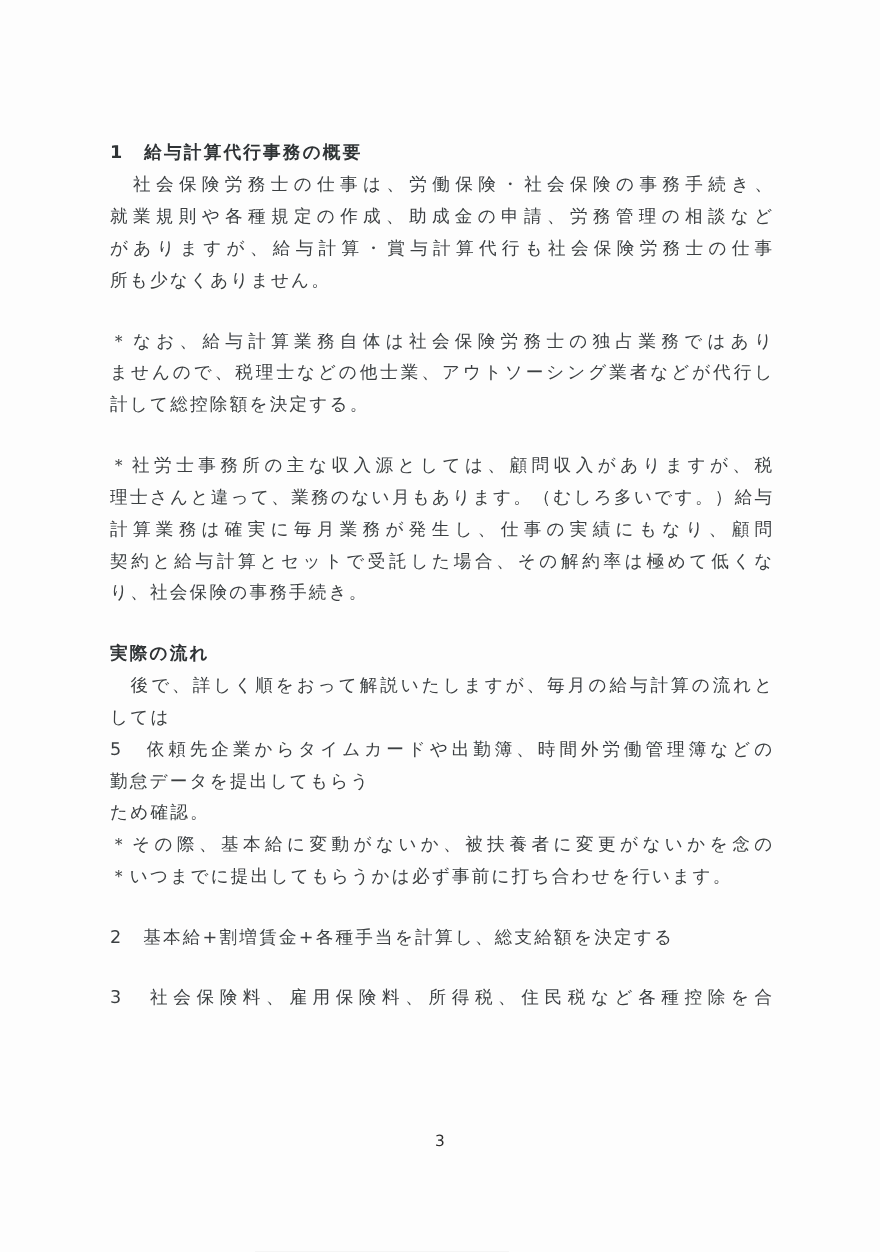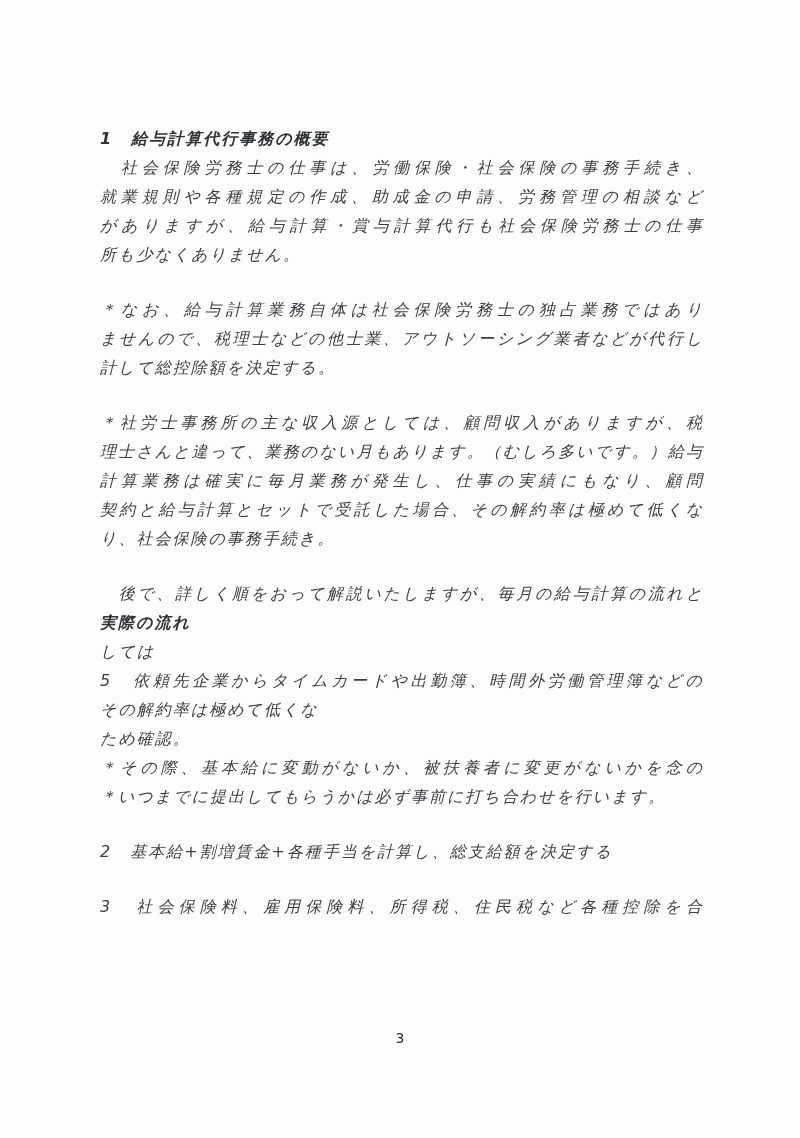--- a/index.html
+++ b/index.html
@@ -20,21 +20,20 @@
     margin: 0 auto;
     background: var(--bg);
     overflow: hidden;
     font-family: "DejaVu Sans", "Liberation Sans", sans-serif;
   }
   .doc {
     position: absolute;
     left: 100px;
     top: 124px;
     width: 604px;
-    font-style: italic;
   }
   .line {
     font-size: 16px;
     line-height: 29px;
     height: 29px;
     letter-spacing: 2px;
     color: var(--text);
     white-space: nowrap;
     overflow: visible;
   }
@@ -76,25 +75,25 @@
       <div class="line just">＊なお、給与計算業務自体は社会保険労務士の独占業務ではあり</div>
       <div class="line just">ませんので、税理士などの他士業、アウトソーシング業者などが代行し</div>
       <div class="line">計して総控除額を決定する。</div>
       <div class="blank"></div>
       <div class="line just">＊社労士事務所の主な収入源としては、顧問収入がありますが、税</div>
       <div class="line just">理士さんと違って、業務のない月もあります。（むしろ多いです。）給与</div>
       <div class="line just">計算業務は確実に毎月業務が発生し、仕事の実績にもなり、顧問</div>
       <div class="line just">契約と給与計算とセットで受託した場合、その解約率は極めて低くな</div>
       <div class="line">り、社会保険の事務手続き。</div>
       <div class="blank"></div>
+      <div class="line heading">実際の流れ</div>
       <div class="line just">　後で、詳しく順をおって解説いたしますが、毎月の給与計算の流れと</div>
-      <div class="line heading">実際の流れ</div>
       <div class="line">しては</div>
       <div class="line just">5　依頼先企業からタイムカードや出勤簿、時間外労働管理簿などの</div>
-      <div class="line">その解約率は極めて低くな</div>
+      <div class="line">勤怠データを提出してもらう</div>
       <div class="line">ため確認。</div>
       <div class="line just">＊その際、基本給に変動がないか、被扶養者に変更がないかを念の</div>
       <div class="line">＊いつまでに提出してもらうかは必ず事前に打ち合わせを行います。</div>
       <div class="blank"></div>
       <div class="line">2　基本給+割増賃金+各種手当を計算し、総支給額を決定する</div>
       <div class="blank"></div>
       <div class="line just">3　社会保険料、雇用保険料、所得税、住民税など各種控除を合</div>
     </main>
   <div class="page-number">3</div>
 </div>

